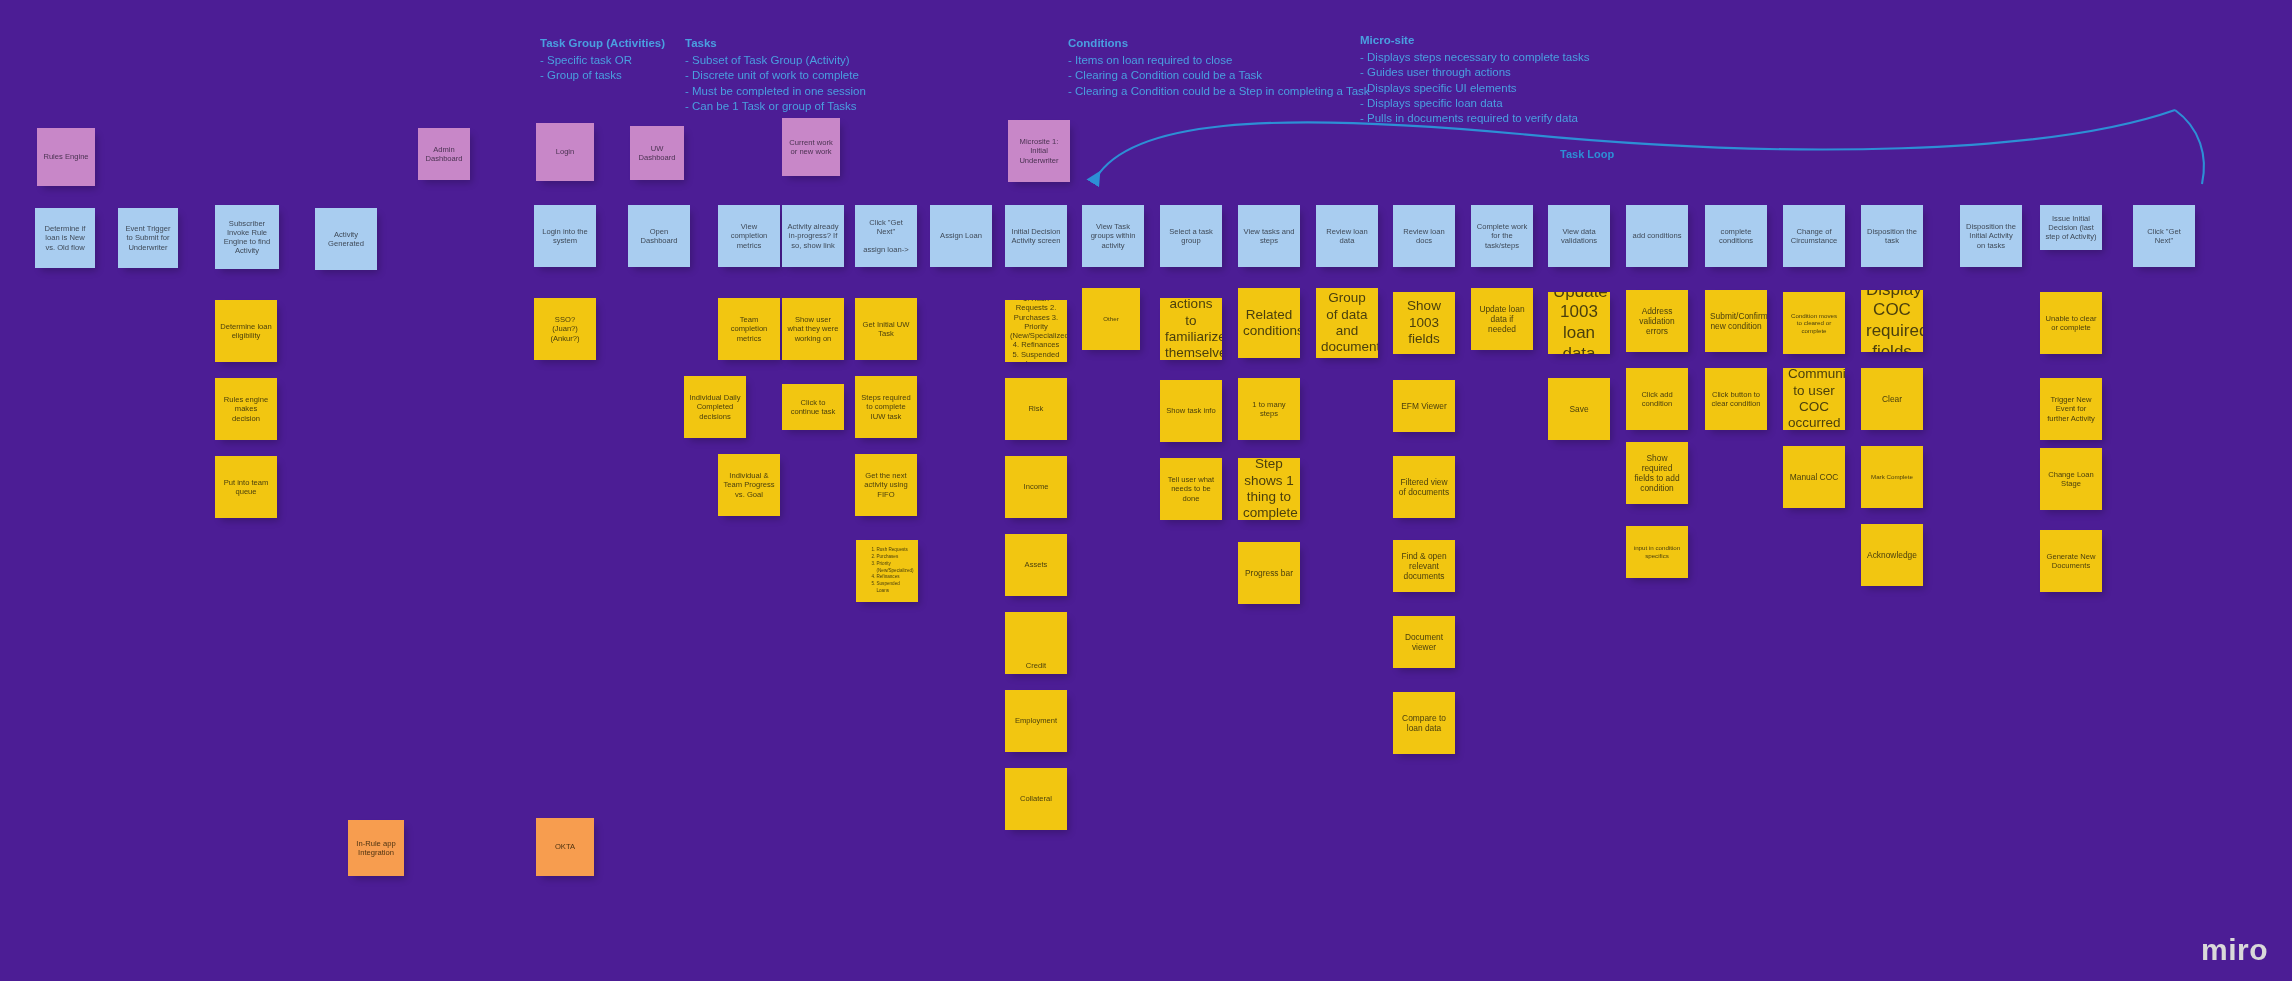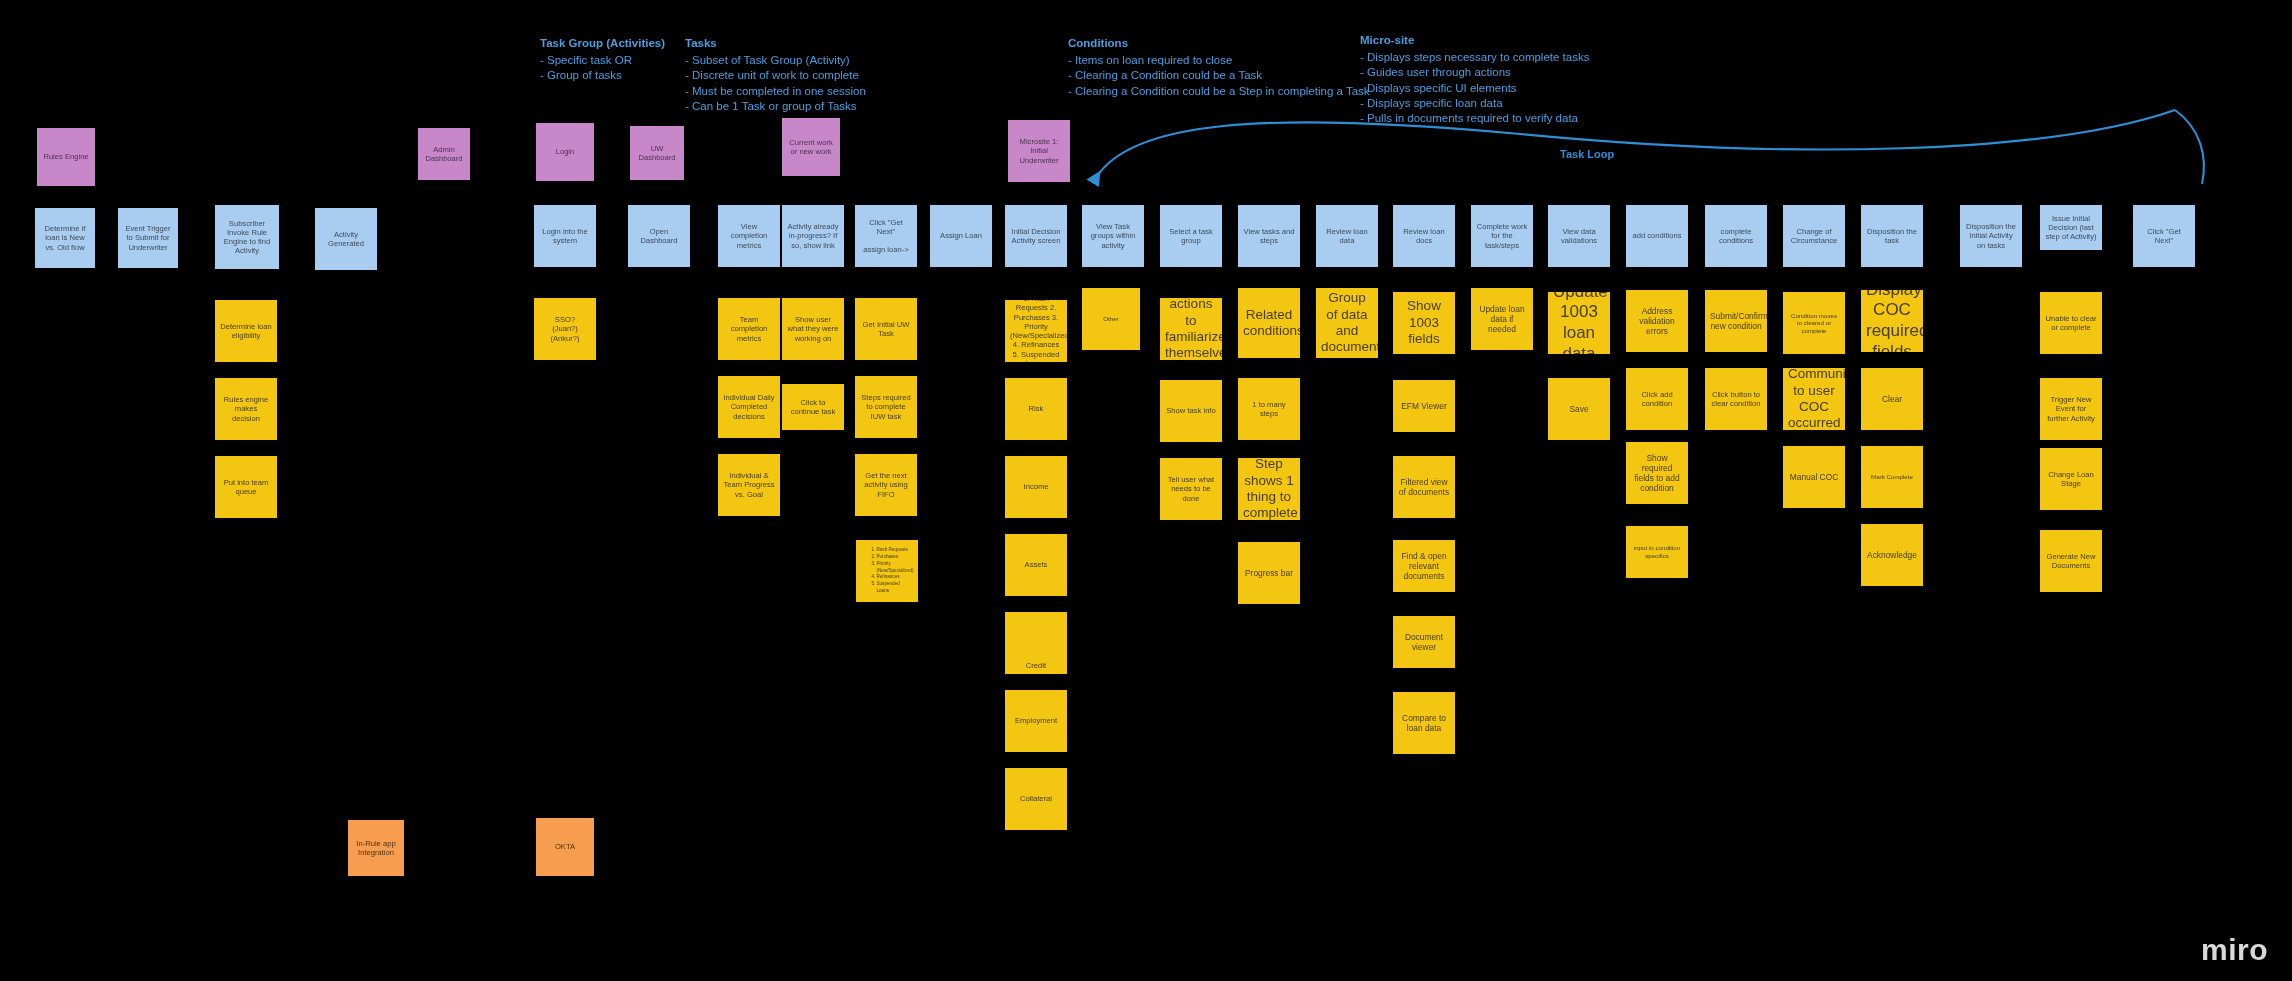--- a/index.html
+++ b/index.html
@@ -7,21 +7,21 @@
     margin: 0; padding: 0;
     width: 2292px; height: 981px;
     background: #ffffff;
     font-family: "Liberation Sans", sans-serif;
     overflow: hidden;
   }
   #board {
     position: relative;
     width: 2292px;
     height: 981px;
-    background: #000000;
+    background: #4c1d95;
   }
 
   
   .note-block {
     position: absolute;
     color: #4a9fe0;
     font-size: 11.5px;
     line-height: 1.32;
     white-space: nowrap;
   }
@@ -250,21 +250,21 @@
 
   <div class="sticky yellow fs-s" style="left:534px; top:298px; width:62px; height:62px; white-space:pre-line;">
     <span>SSO?
 (Juan?)
 (Ankur?)</span>
   </div>
 
   <div class="sticky yellow fs-s" style="left:718px; top:298px; width:62px; height:62px;">
     <span>Team completion metrics</span>
   </div>
-  <div class="sticky yellow fs-s" style="left:718px; top:376px; width:62px; height:62px;">
+  <div class="sticky yellow fs-s" style="left:684px; top:376px; width:62px; height:62px;">
     <span>Individual Daily Completed decisions</span>
   </div>
   <div class="sticky yellow fs-s" style="left:718px; top:454px; width:62px; height:62px;">
     <span>Individual &amp; Team Progress vs. Goal</span>
   </div>
 
   <div class="sticky yellow fs-s" style="left:782px; top:298px; width:62px; height:62px;">
     <span>Show user what they were working on</span>
   </div>
   <div class="sticky yellow fs-s" style="left:782px; top:384px; width:62px; height:46px;">

